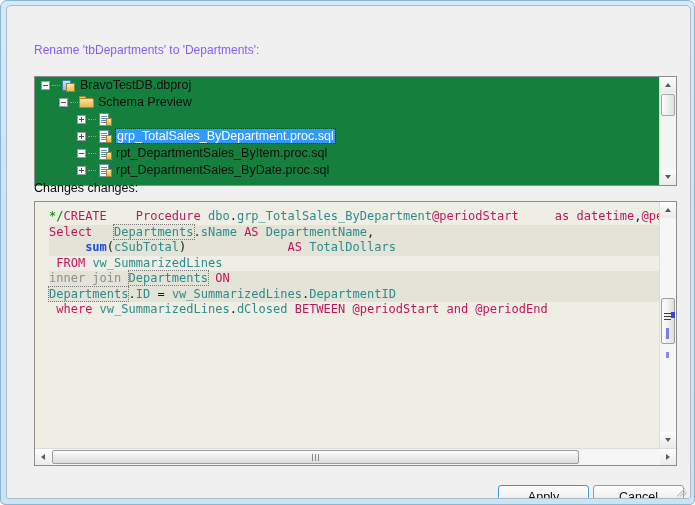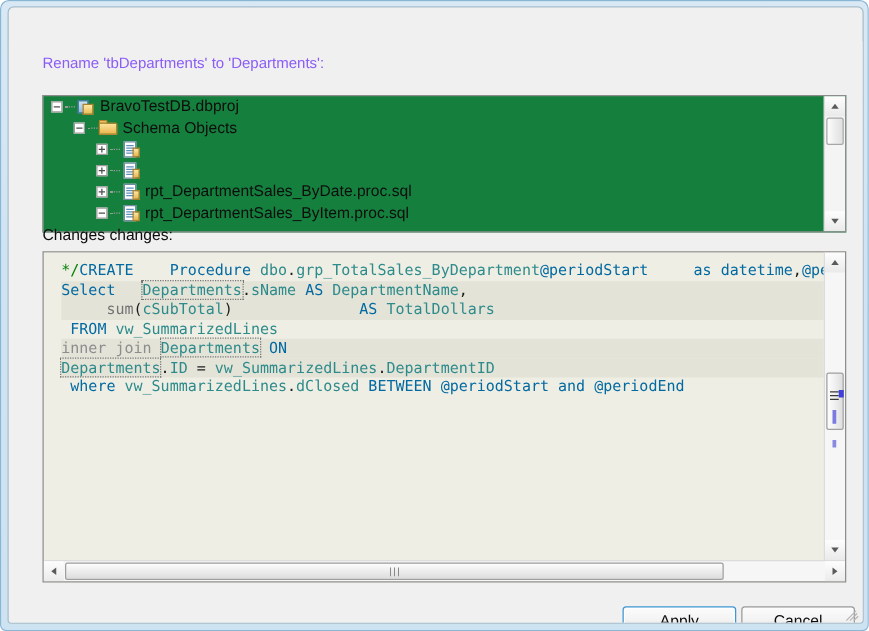--- a/index.html
+++ b/index.html
@@ -282,23 +282,23 @@
     background: #eeeee4;
   }
   #code-text {
     position: absolute;
     left: 14px; top: 7px;
     font-family: "DejaVu Sans Mono", "Liberation Mono", monospace;
     font-size: 12px;
     line-height: 15.5px;
     white-space: pre;
   }
-  .kw   { color: #0369a1; }
+  .kw   { color: #be185d; }
   .id   { color: #2e8b8b; }
-  .fn   { color: #737373; }
+  .fn   { color: #1d4ed8; font-weight: bold; }
   .cmt  { color: #008000; }
   .plain{ color: #1a1a1a; }
   .gray { color: #8d8d8d; }
   .hl-box {
     outline: 1px dotted #777777;
     background: #e3e3d8;
   }
   .code-line.changed { background: #e3e3d8; display: block; }
 
   #code-vscroll {
@@ -405,25 +405,25 @@
   <div id="frame-inner">
 
 
     <div id="dialog-body">
 
       <div id="rename-label">Rename 'tbDepartments' to 'Departments':</div>
 
       <div id="tree-panel">
         <div id="tree-list">
             <div class="tree-row"><span class="tw-indent" style="width: 6px;"></span><span class="tw-expander"></span><span class="tw-dots"></span><span class="ico ico-project"><span class="p-a"></span><span class="p-b"></span></span><span class="tree-label">BravoTestDB.dbproj</span></div>
-            <div class="tree-row"><span class="tw-indent" style="width: 24px;"></span><span class="tw-expander"></span><span class="tw-dots"></span><span class="ico ico-folder"><span class="f-tab"></span><span class="f-back"></span></span><span class="tree-label">Schema Objects</span></div>
+            <div class="tree-row"><span class="tw-indent" style="width: 24px;"></span><span class="tw-expander"></span><span class="tw-dots"></span><span class="ico ico-folder"><span class="f-tab"></span><span class="f-back"></span></span><span class="tree-label">Schema Preview</span></div>
             <div class="tree-row"><span class="tw-indent" style="width: 42px;"></span><span class="tw-expander plus"></span><span class="tw-dots"></span><span class="ico ico-file"><span class="doc"></span><span class="lines"></span><span class="tag"></span></span></div>
-            <div class="tree-row selected"><span class="tw-indent" style="width: 42px;"></span><span class="tw-expander plus"></span><span class="tw-dots"></span><span class="ico ico-file"><span class="doc"></span><span class="lines"></span><span class="tag"></span></span></div>
+            <div class="tree-row selected"><span class="tw-indent" style="width: 42px;"></span><span class="tw-expander plus"></span><span class="tw-dots"></span><span class="ico ico-file"><span class="doc"></span><span class="lines"></span><span class="tag"></span></span><span class="tree-label">grp_TotalSales_ByDepartment.proc.sql</span></div>
+            <div class="tree-row"><span class="tw-indent" style="width: 42px;"></span><span class="tw-expander"></span><span class="tw-dots"></span><span class="ico ico-file"><span class="doc"></span><span class="lines"></span><span class="tag"></span></span><span class="tree-label">rpt_DepartmentSales_ByItem.proc.sql</span></div>
             <div class="tree-row"><span class="tw-indent" style="width: 42px;"></span><span class="tw-expander plus"></span><span class="tw-dots"></span><span class="ico ico-file"><span class="doc"></span><span class="lines"></span><span class="tag"></span></span><span class="tree-label">rpt_DepartmentSales_ByDate.proc.sql</span></div>
-            <div class="tree-row"><span class="tw-indent" style="width: 42px;"></span><span class="tw-expander"></span><span class="tw-dots"></span><span class="ico ico-file"><span class="doc"></span><span class="lines"></span><span class="tag"></span></span><span class="tree-label">rpt_DepartmentSales_ByItem.proc.sql</span></div>
           </div>
 
         <div id="tree-scrollbar">
           <div class="sb-arrow up" style="top:0">
               <span class="tri"></span>
             </div>
           <div id="tree-sb-thumb"></div>
           <div class="sb-arrow down" style="top:92px">
               <span class="tri"></span>
             </div>

